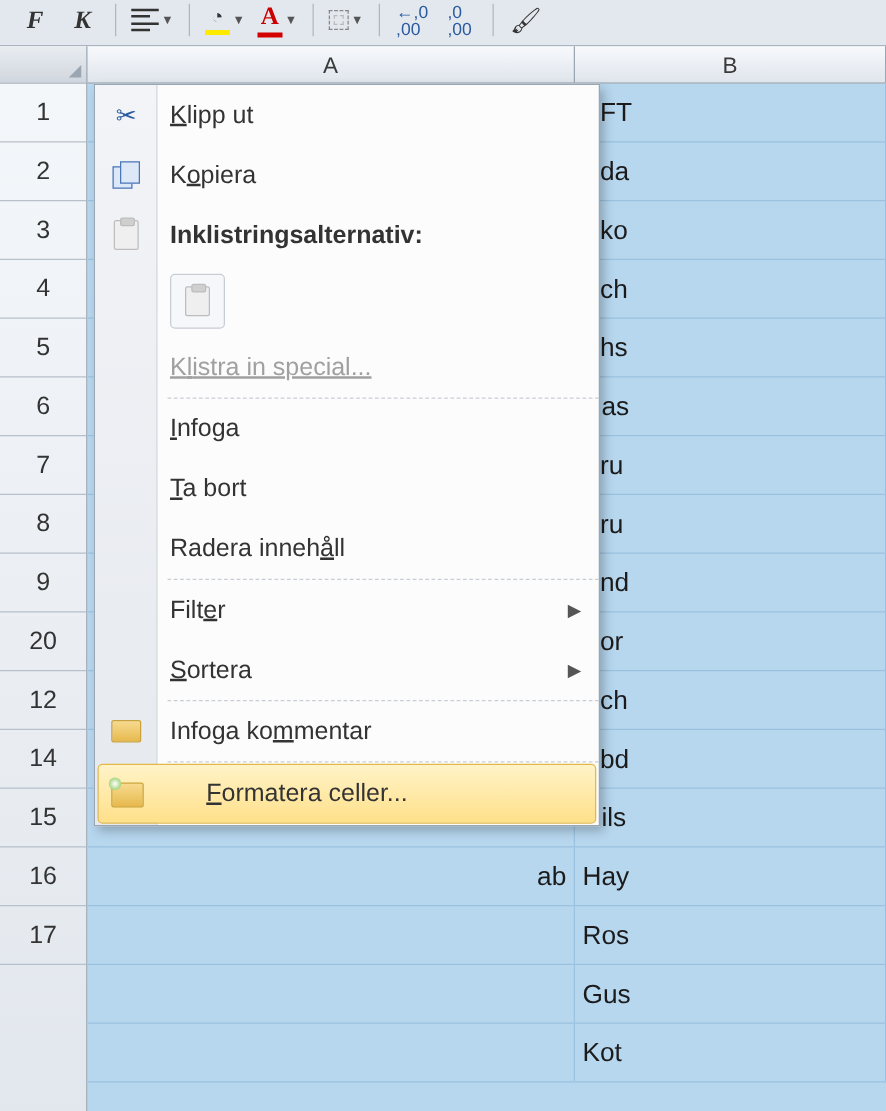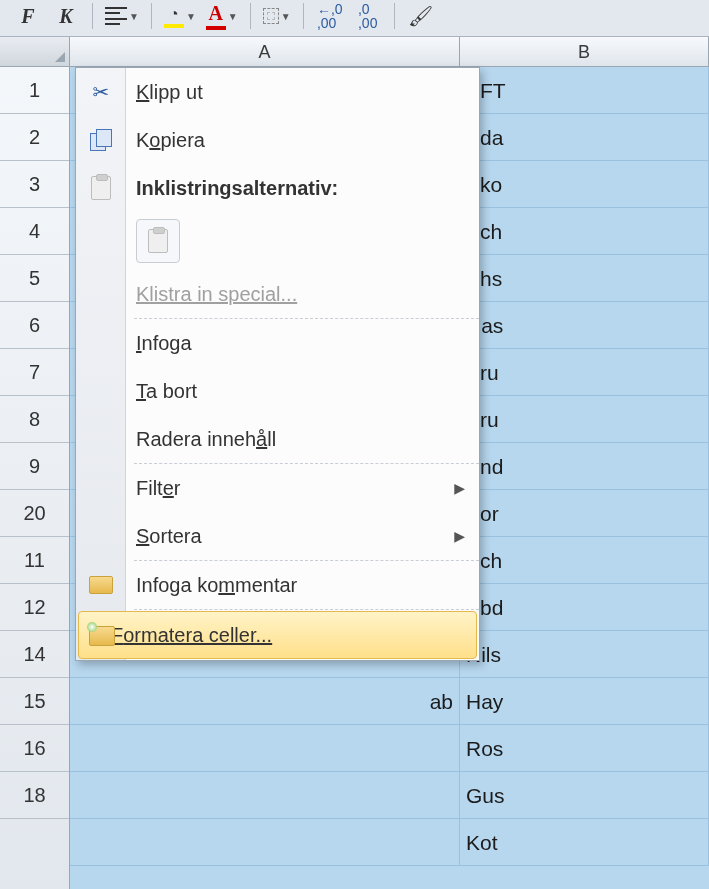--- a/index.html
+++ b/index.html
@@ -159,22 +159,21 @@
 .cm-icon {
   position: absolute; left: 10px; top: 50%; transform: translateY(-50%);
   width: 30px; height: 30px; display:flex; align-items:center; justify-content:center;
   font-size: 20px;
 }
 .cm-item.highlight {
   background: linear-gradient(#fff3c7,#ffe08a);
   border: 1px solid #e2b94a;
   border-radius: 4px;
   margin: 1px 2px;
-  padding-left: 32px;
-  text-decoration: underline;
+  padding-left: 86px;
 }
 .cm-item.highlight .cm-icon { left: 8px; }
 .accel { text-decoration: underline; }
 
 .paste-opts {
   display:flex; align-items:center; height: 58px; padding-left: 60px;
 }
 .paste-chip {
   width: 44px; height: 44px;
   border: 1px solid #c8cdd4;
@@ -277,26 +276,25 @@
     <div class="row-head">1</div>
     <div class="row-head">2</div>
     <div class="row-head">3</div>
     <div class="row-head">4</div>
     <div class="row-head">5</div>
     <div class="row-head">6</div>
     <div class="row-head">7</div>
     <div class="row-head">8</div>
     <div class="row-head">9</div>
     <div class="row-head">20</div>
-    <div class="row-head">11</div>
     <div class="row-head">12</div>
     <div class="row-head">14</div>
     <div class="row-head">15</div>
     <div class="row-head">16</div>
-    <div class="row-head">18</div>
+    <div class="row-head">17</div>
   </div>
 
   <div class="cells">
     <div class="cell-row">
         <div class="cell cell-A">N</div>
         <div class="cell cell-B">EFT</div>
       </div>
     <div class="cell-row">
         <div class="cell cell-A"></div>
         <div class="cell cell-B">Ada</div>

